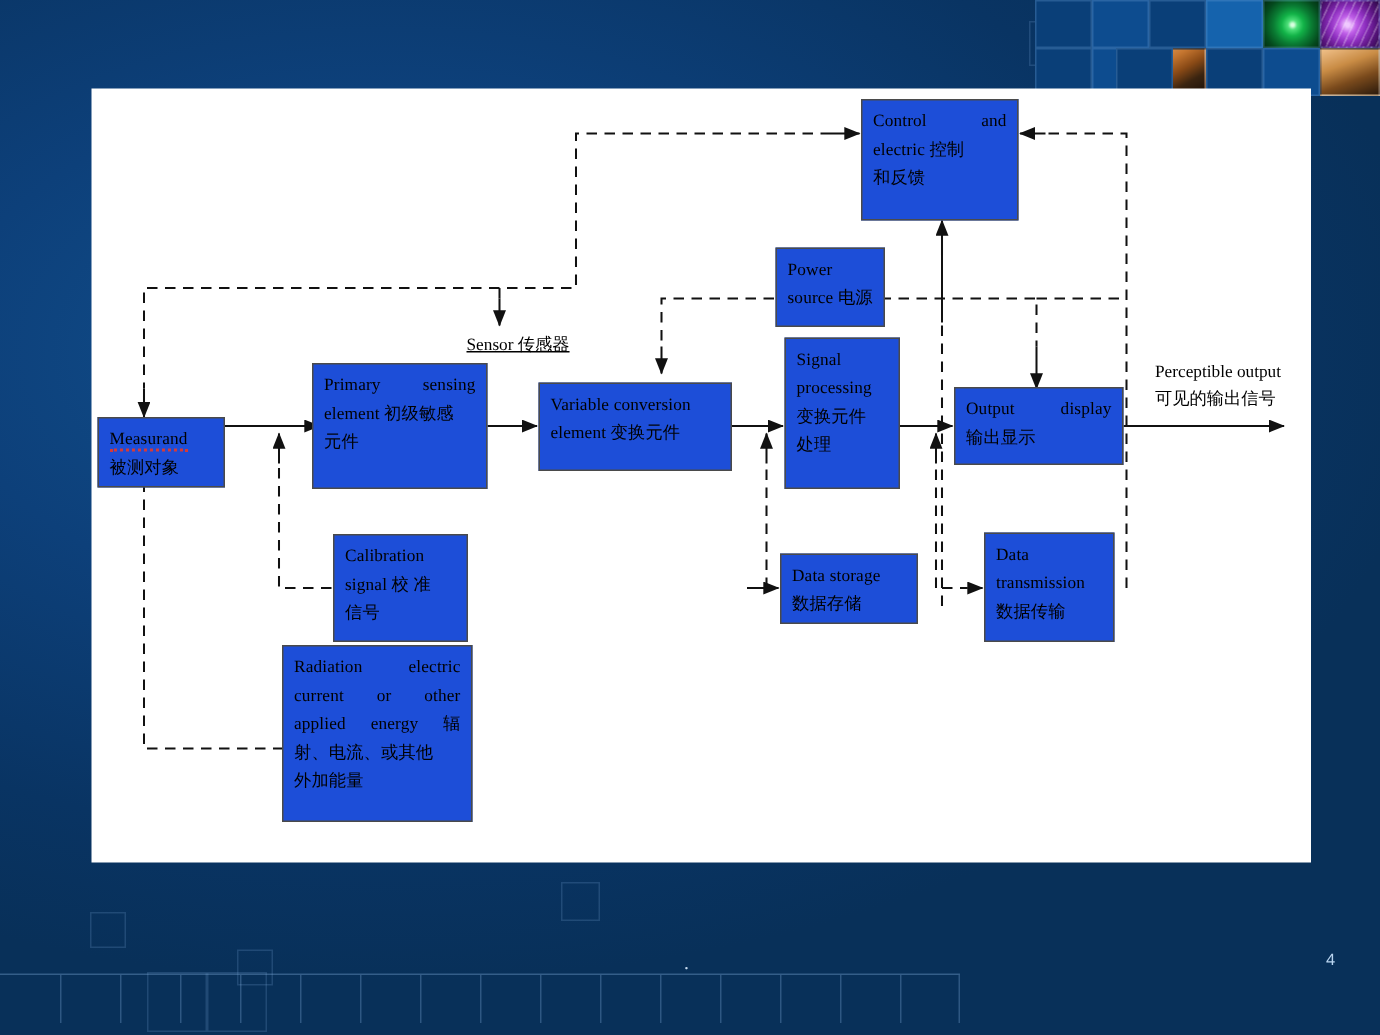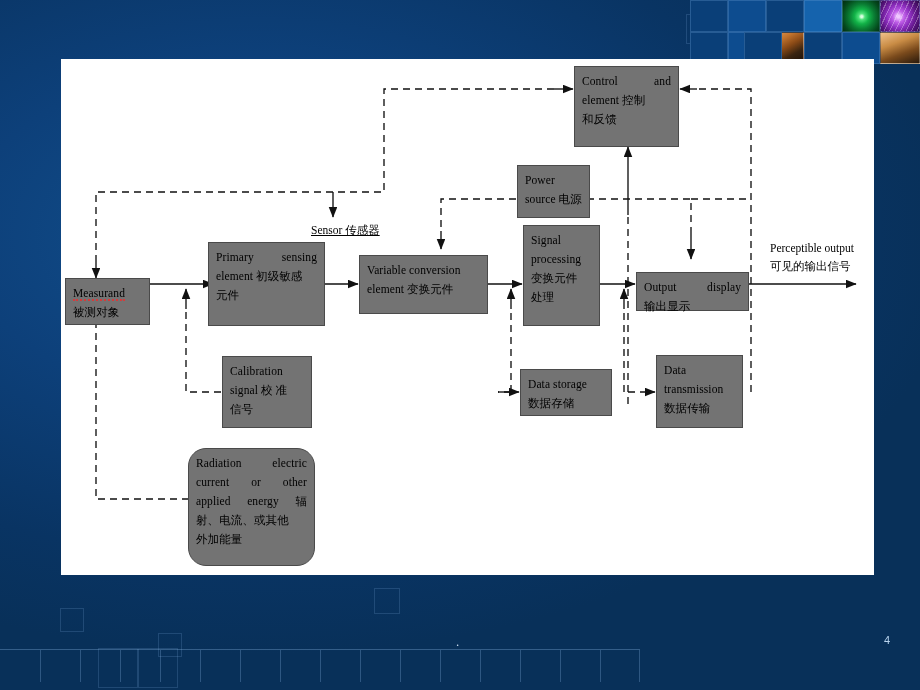--- a/index.html
+++ b/index.html
@@ -70,21 +70,21 @@
     left: 61px; top: 59px;
     width: 813px; height: 516px;
     background: #ffffff;
   }
 
   
   .box {
     position: absolute;
     box-sizing: border-box;
     border: 1px solid #4a4a4a;
-    background: #737373;
+    background: #1d4ed8;
     font-size: 11.5px;
     line-height: 19px;
     color: #000;
     padding: 5px 7px 4px 7px;
     letter-spacing: 0.1px;
   }
   .box .ln { display: block; white-space: nowrap; }
   .box .justify {
     display: flex; justify-content: space-between; white-space: nowrap;
   }
@@ -249,49 +249,49 @@
       <span class="ln">element 变换元件</span>
     </div>
 
     <div class="box" style="left:462px; top:166px; width:77px; height:101px;">
       <span class="ln">Signal</span>
       <span class="ln">processing</span>
       <span class="ln">变换元件</span>
       <span class="ln">处理</span>
     </div>
 
-    <div class="box" style="left:575px; top:213px; width:113px; height:39px;">
+    <div class="box" style="left:575px; top:199px; width:113px; height:52px;">
       <span class="justify">
           <span>Output</span>
           <span>display</span>
         </span>
       <span class="ln">输出显示</span>
     </div>
 
     <div class="box" style="left:513px; top:7px; width:105px; height:81px;">
       <span class="justify">
           <span>Control</span>
           <span>and</span>
         </span>
-      <span class="ln">element  控制</span>
+      <span class="ln">electric  控制</span>
       <span class="ln">和反馈</span>
     </div>
 
     <div class="box" style="left:456px; top:106px; width:73px; height:53px;">
       <span class="ln">Power</span>
       <span class="ln">source 电源</span>
     </div>
 
     <div class="box" style="left:161px; top:297px; width:90px; height:72px;">
       <span class="ln">Calibration</span>
       <span class="ln">signal 校 准</span>
       <span class="ln">信号</span>
     </div>
 
-    <div class="box" style="left:127px; top:389px; width:127px; height:118px;border-radius:18px;">
+    <div class="box" style="left:127px; top:371px; width:127px; height:118px;">
       <span class="justify">
           <span>Radiation</span>
           <span>electric</span>
         </span>
       <span class="justify">
           <span>current</span>
           <span>or</span>
           <span>other</span>
         </span>
       <span class="justify">

